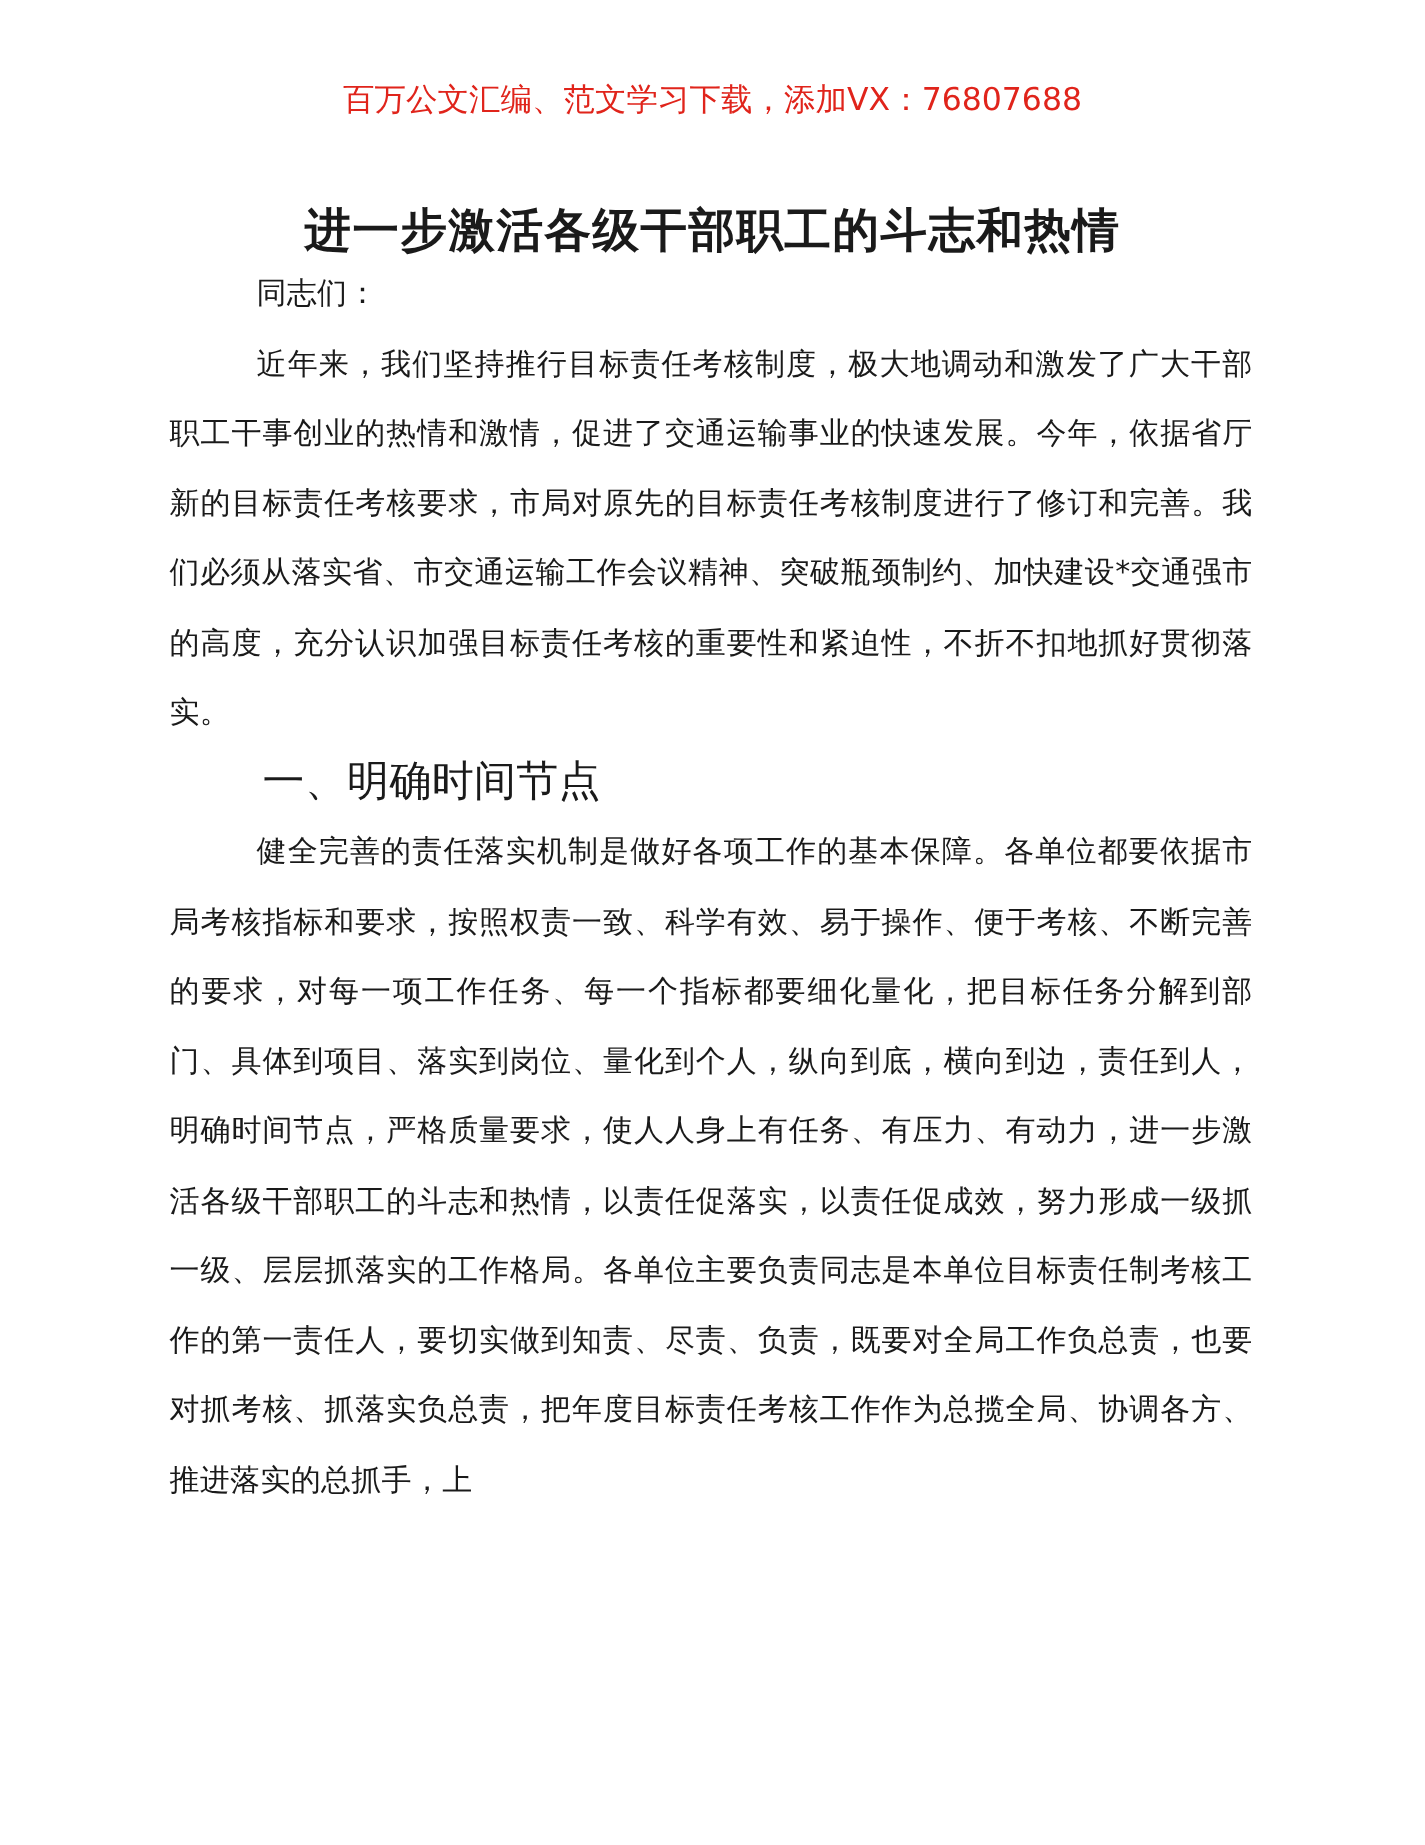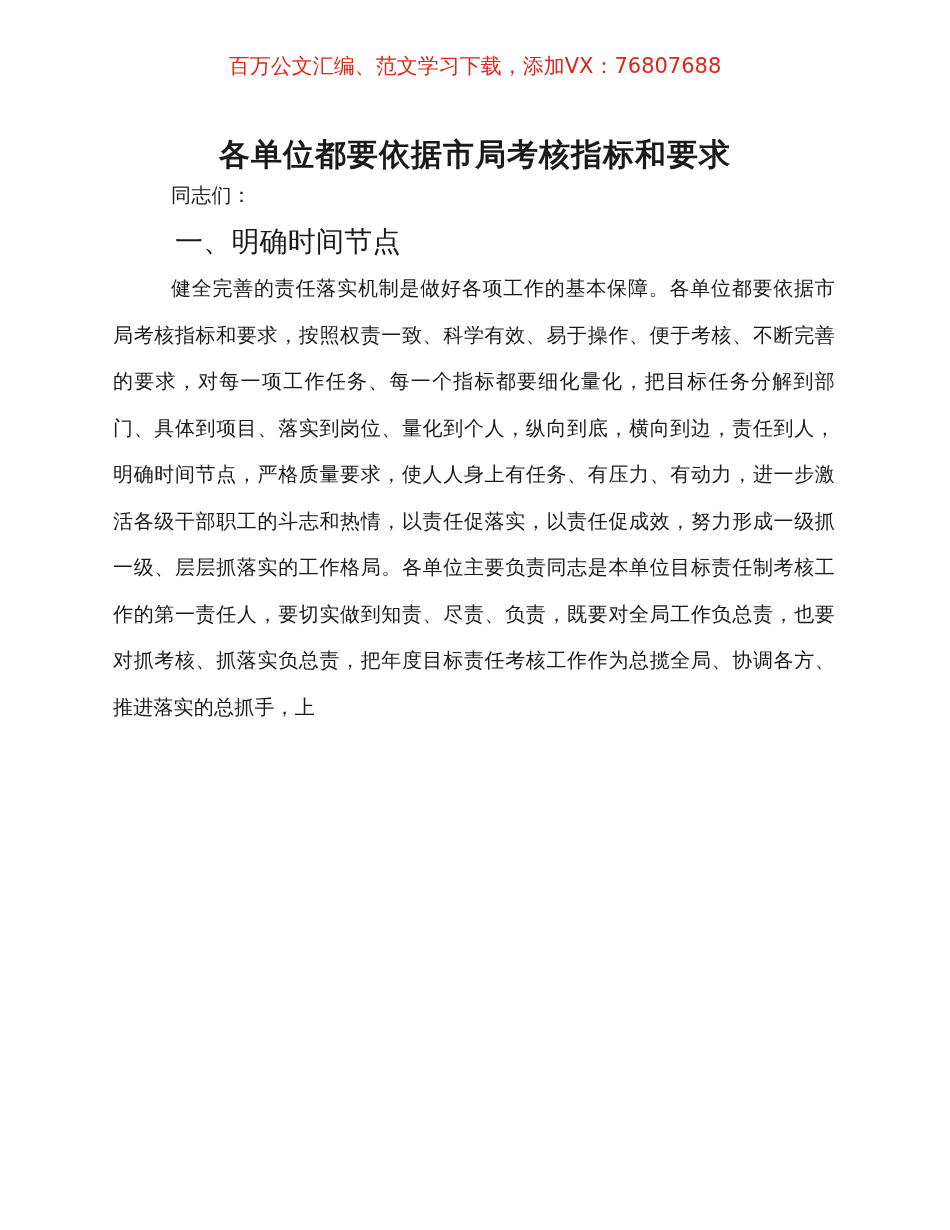--- a/index.html
+++ b/index.html
@@ -84,26 +84,27 @@
     font-family: "DejaVu Sans", "Liberation Sans", sans-serif;
   }
 </style>
 </head>
 <body>
 
 <div class="page">
 
   <div class="promo-header">百万公文汇编、范文学习下载，添加VX：76807688</div>
 
-  <h1 class="doc-title">各单位都要依据市局考核指标和要求</h1>
+  <h1 class="doc-title">进一步激活各级干部职工的斗志和热情</h1>
 
   <div class="doc-body">
 
     <p class="para indent-2">同志们：</p>
 
+    <p class="para indent-2">近年来，我们坚持推行目标责任考核制度，极大地调动和激发了广大干部职工干事创业的热情和激情，促进了交通运输事业的快速发展。今年，依据省厅新的目标责任考核要求，市局对原先的目标责任考核制度进行了修订和完善。我们必须从落实省、市交通运输工作会议精神、突破瓶颈制约、加快建设*交通强市的高度，充分认识加强目标责任考核的重要性和紧迫性，不折不扣地抓好贯彻落实。</p>
 
     <p class="section-heading">一、明确时间节点</p>
 
     <p class="para indent-2">健全完善的责任落实机制是做好各项工作的基本保障。各单位都要依据市局考核指标和要求，按照权责一致、科学有效、易于操作、便于考核、不断完善的要求，对每一项工作任务、每一个指标都要细化量化，把目标任务分解到部门、具体到项目、落实到岗位、量化到个人，纵向到底，横向到边，责任到人，明确时间节点，严格质量要求，使人人身上有任务、有压力、有动力，进一步激活各级干部职工的斗志和热情，以责任促落实，以责任促成效，努力形成一级抓一级、层层抓落实的工作格局。各单位主要负责同志是本单位目标责任制考核工作的第一责任人，要切实做到知责、尽责、负责，既要对全局工作负总责，也要对抓考核、抓落实负总责，把年度目标责任考核工作作为总揽全局、协调各方、推进落实的总抓手，上</p>
 
   </div>
 
 </div>
 
 </body></html>

